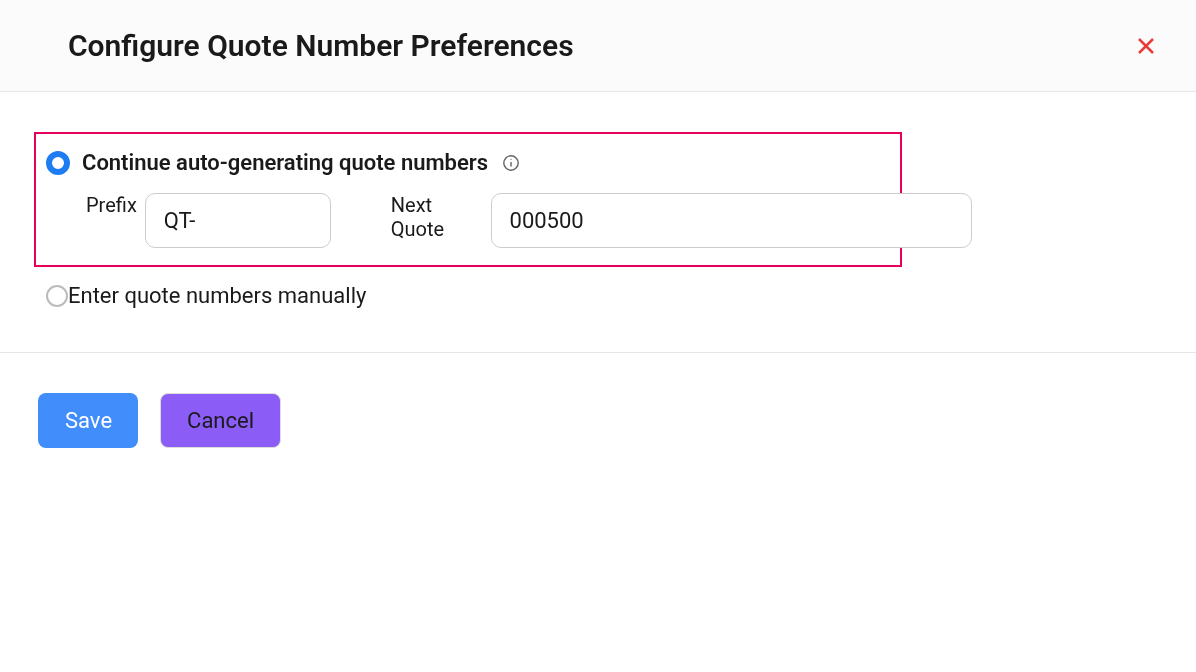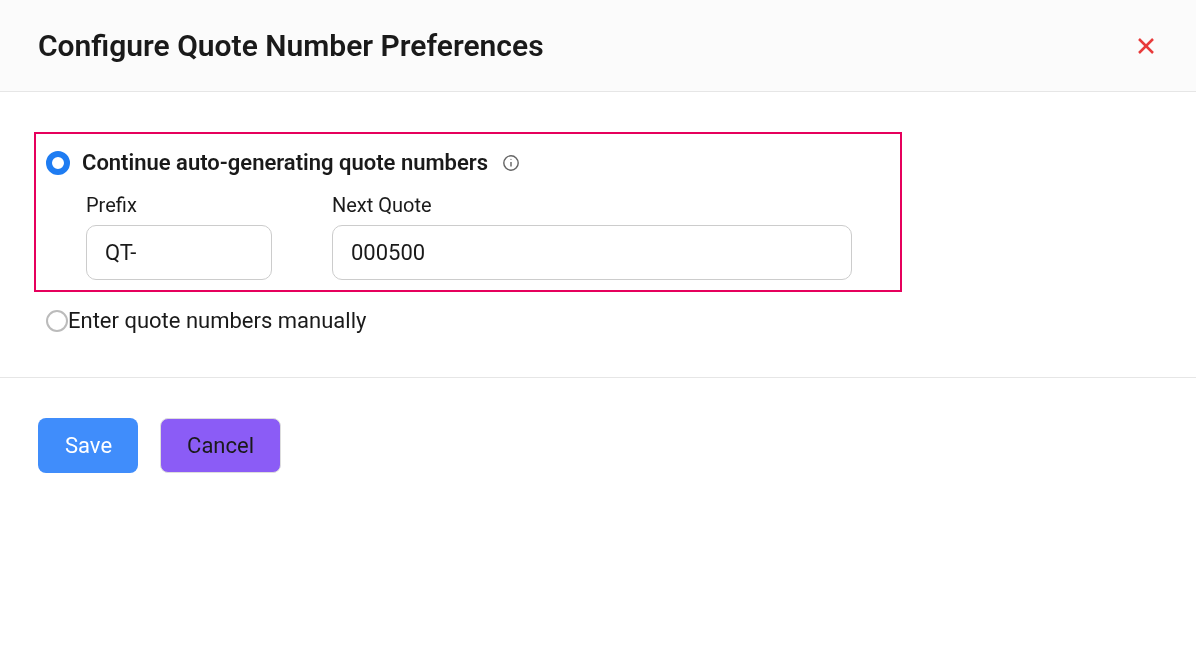--- a/index.html
+++ b/index.html
@@ -19,20 +19,21 @@
       justify-content: space-between;
       align-items: center;
       padding: 28px 38px 28px 38px;
       border-bottom: 1px solid #e6e6e6;
       background: #fbfbfb;
     }
     .modal-title {
       font-size: 30px;
       font-weight: 600;
       color: #1a1a1a;
+      margin-left: 30px;
     }
     .close-icon {
       width: 24px;
       height: 24px;
       cursor: pointer;
       position: relative;
     }
     .close-icon svg {
       stroke: #e83b3b;
       stroke-width: 2.5;
@@ -44,21 +45,21 @@
       font-size: 22px;
       line-height: 1.55;
       color: #1a1a1a;
       margin-bottom: 28px;
     }
     .option-group {
       margin-bottom: 0;
     }
     .highlight-box {
       border: 2px solid #e6005c;
-      padding: 16px 10px 10px 10px;
+      padding: 16px 10px 17px 10px;
       margin-left: -4px;
       margin-right: 0;
       width: 868px;
     }
     .radio-row {
       display: flex;
       align-items: center;
       gap: 12px;
     }
     .radio-outer {
@@ -106,21 +107,21 @@
       stroke-width: 1.6;
     }
     .fields-row {
       display: flex;
       gap: 60px;
       margin-top: 18px;
       margin-left: 40px;
     }
     .field {
       display: flex;
-      flex-direction: column;
+      flex-direction: row;
       gap: 8px;
     }
     .field-label {
       font-size: 20px;
       color: #1a1a1a;
     }
     .field-input {
       border: 1px solid #ccc;
       border-radius: 10px;
       padding: 14px 18px;

